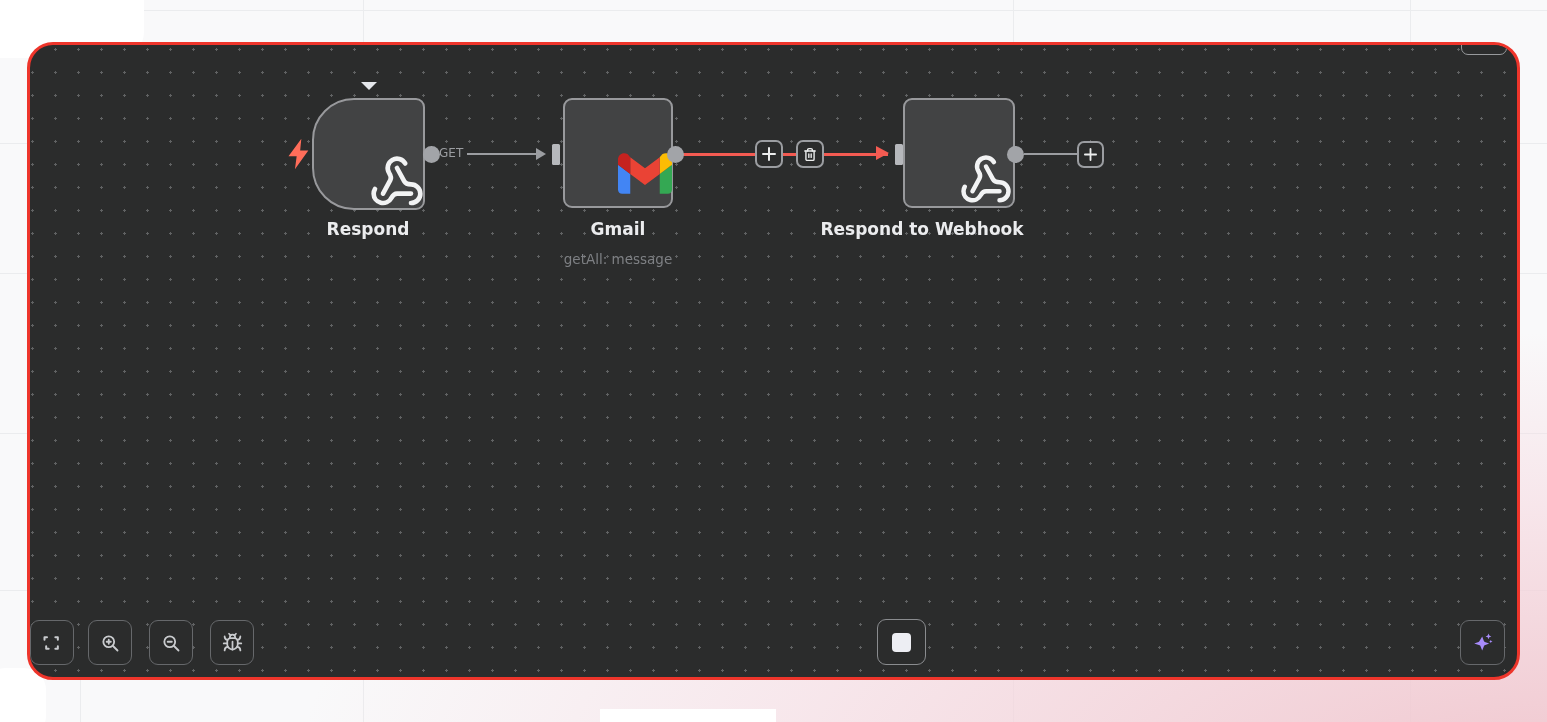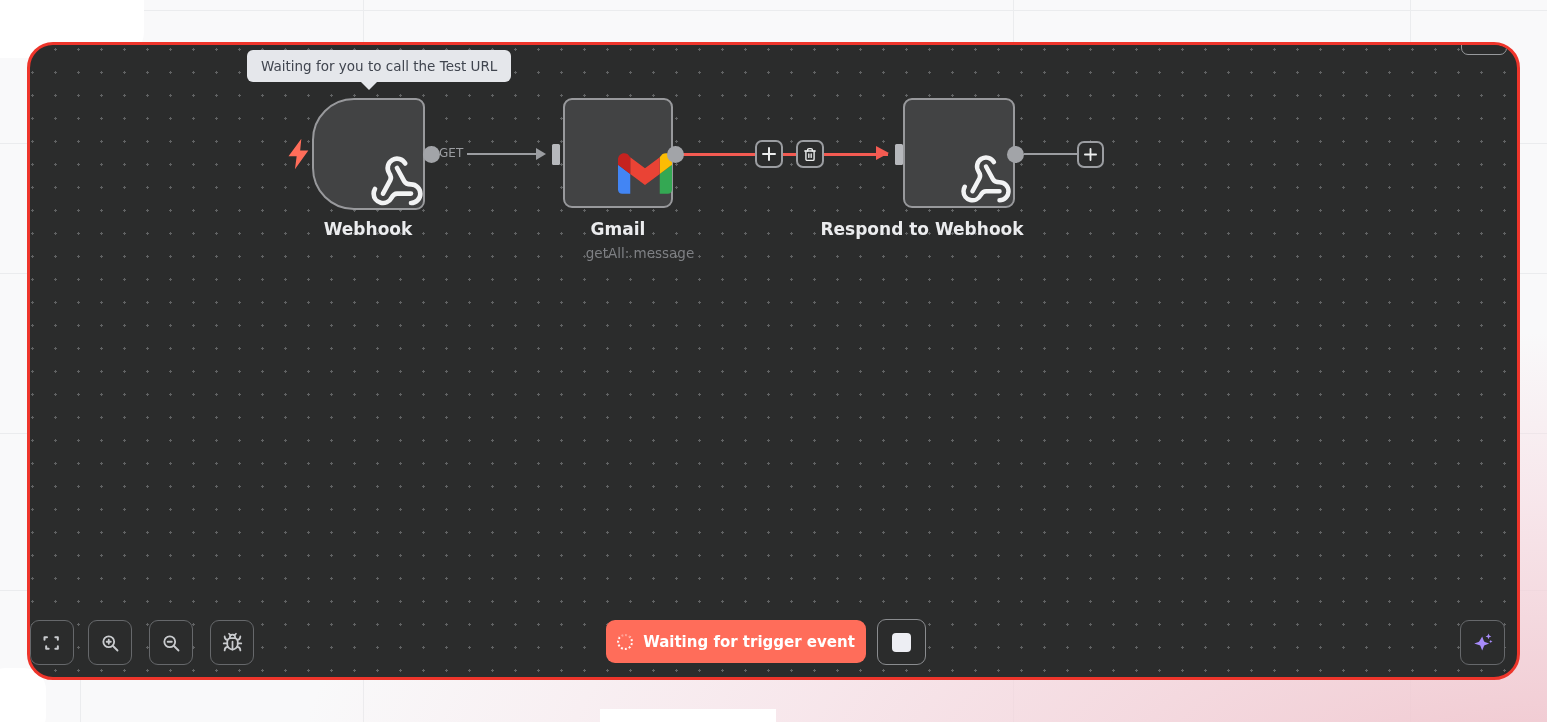--- a/index.html
+++ b/index.html
@@ -31,21 +31,21 @@
 
   
   .node { background:#424344; border:2px solid #98999c; z-index:10; display:flex; align-items:center; justify-content:center; }
   .node-webhook  { left:282px; top:53px; width:113px; height:112px; border-radius:42px 9px 9px 42px; }
   .node-gmail    { left:533px; top:53px; width:110px; height:110px; border-radius:9px; }
   .node-respond  { left:873px; top:53px; width:112px; height:110px; border-radius:9px; }
   .node-label { font-size:17px; font-weight:bold; color:#ebecee; text-align:center; white-space:nowrap; transform:translateX(-50%); z-index:11; }
   .node-sub   { font-size:13.5px; color:#7e8084; text-align:center; white-space:nowrap; transform:translateX(-50%); z-index:11; }
   .lbl-webhook { left:338px; top:174px; }
   .lbl-gmail   { left:588px; top:174px; }
-  .sub-gmail   { left:588px; top:200px;margin-left:22px; }
+  .sub-gmail   { left:588px; top:206px; }
   .lbl-respond { left:892px; top:174px; }
 
   .zap { left:255px; top:92px; width:28px; height:34px; z-index:11; }
 
   
   .ep-dot { width:17px; height:17px; border-radius:50%; background:#a2a4a8; z-index:12; }
   .port   { width:8px;  height:21px; background:#b6b8bc; border-radius:1.5px; z-index:12; }
   .dot-webhook-out { left:393px; top:101px; }
   .dot-gmail-out   { left:637px; top:101px; }
   .dot-respond-out { left:977px; top:101px; }
@@ -110,39 +110,38 @@
 <div class="bg-grid-line h" style="top:273px"></div>
 <div class="bg-grid-line h" style="top:433px"></div>
 <div class="bg-grid-line h" style="top:590px"></div>
 <div class="bg-card-tl"></div>
 <div class="bg-card-bl"></div>
 <div class="bg-pink"></div>
 <div class="bg-patch-b"></div>
 
 <div class="canvas">
 
-  <div class="tooltip">Waiting for you to call the Test URL</div>
   <div class="tooltip-arrow"></div>
 
   <div class="zap">
     <svg width="28" height="34" viewBox="0 0 24 28">
         <path d="M14 1 3 16h7l-1.5 11L20 11h-7l1-10z" fill="#ff6d5a"></path>
       </svg>
   </div>
 
   <div class="node node-webhook">
     <span>
       <svg width="56" height="56" viewBox="0 0 24 24" fill="none" stroke="#f2f3f4" stroke-width="2" stroke-linecap="round" stroke-linejoin="round">
         <path d="M18 16.98h-5.99c-1.1 0-1.95.94-2.48 1.9A4 4 0 0 1 2 17c.01-.7.2-1.4.57-2"></path>
         <path d="m6 17 3.13-5.78c.53-.97.1-2.18-.5-3.1a4 4 0 1 1 6.89-4.06"></path>
         <path d="m12 6 3.13 5.73C15.66 12.7 16.9 13 18 13a4 4 0 0 1 0 8"></path>
       </svg>
     </span>
   </div>
-  <div class="node-label lbl-webhook">Webhook</div>
+  <div class="node-label lbl-webhook">Respond</div>
 
   <div class="ep-dot dot-webhook-out"></div>
   <div class="conn-label">GET</div>
   <div class="wire wire-1"></div>
   <div class="arrow-gray"></div>
   <div class="port port-gmail-in"></div>
 
   <div class="node node-gmail">
     <span>
       <svg width="54" height="41" viewBox="0 0 49.4 37.25">
@@ -221,24 +220,20 @@
       <path d="M12 20v-9"></path>
         <path d="M6.53 9C4.6 8.8 3 7.1 3 5"></path>
         <path d="M6 13H2"></path>
         <path d="M3 21c0-2.1 1.7-3.9 3.8-4"></path>
       <path d="M20.97 5c0 2.1-1.6 3.8-3.5 4"></path>
         <path d="M22 13h-4"></path>
         <path d="M17.2 17c2.1.1 3.8 1.9 3.8 4"></path>
     </svg>
   </div>
 
-  <div class="status-btn">
-    <span class="spinner"></span>
-    <span class="txt">Waiting for trigger event</span>
-  </div>
   <div class="stop-btn">
     <span class="stop-sq"></span>
   </div>
 
   <div class="ai-btn">
     <svg width="24" height="24" viewBox="0 0 24 24">
       <path fill="#a78bfa" d="M11.2 5.6 12.9 10a1.6 1.6 0 0 0 .9.9l4.4 1.7-4.4 1.7a1.6 1.6 0 0 0-.9.9l-1.7 4.4-1.7-4.4a1.6 1.6 0 0 0-.9-.9L3.2 12.6l4.4-1.7a1.6 1.6 0 0 0 .9-.9z"></path>
       <path fill="#a78bfa" d="M17.5 2.5 18.3 4.6 20.4 5.4 18.3 6.2 17.5 8.3 16.7 6.2 14.6 5.4 16.7 4.6z"></path>
       <path fill="#a78bfa" d="M19.8 8.8 20.3 10 21.5 10.5 20.3 11 19.8 12.2 19.3 11 18.1 10.5 19.3 10z"></path>
     </svg>

